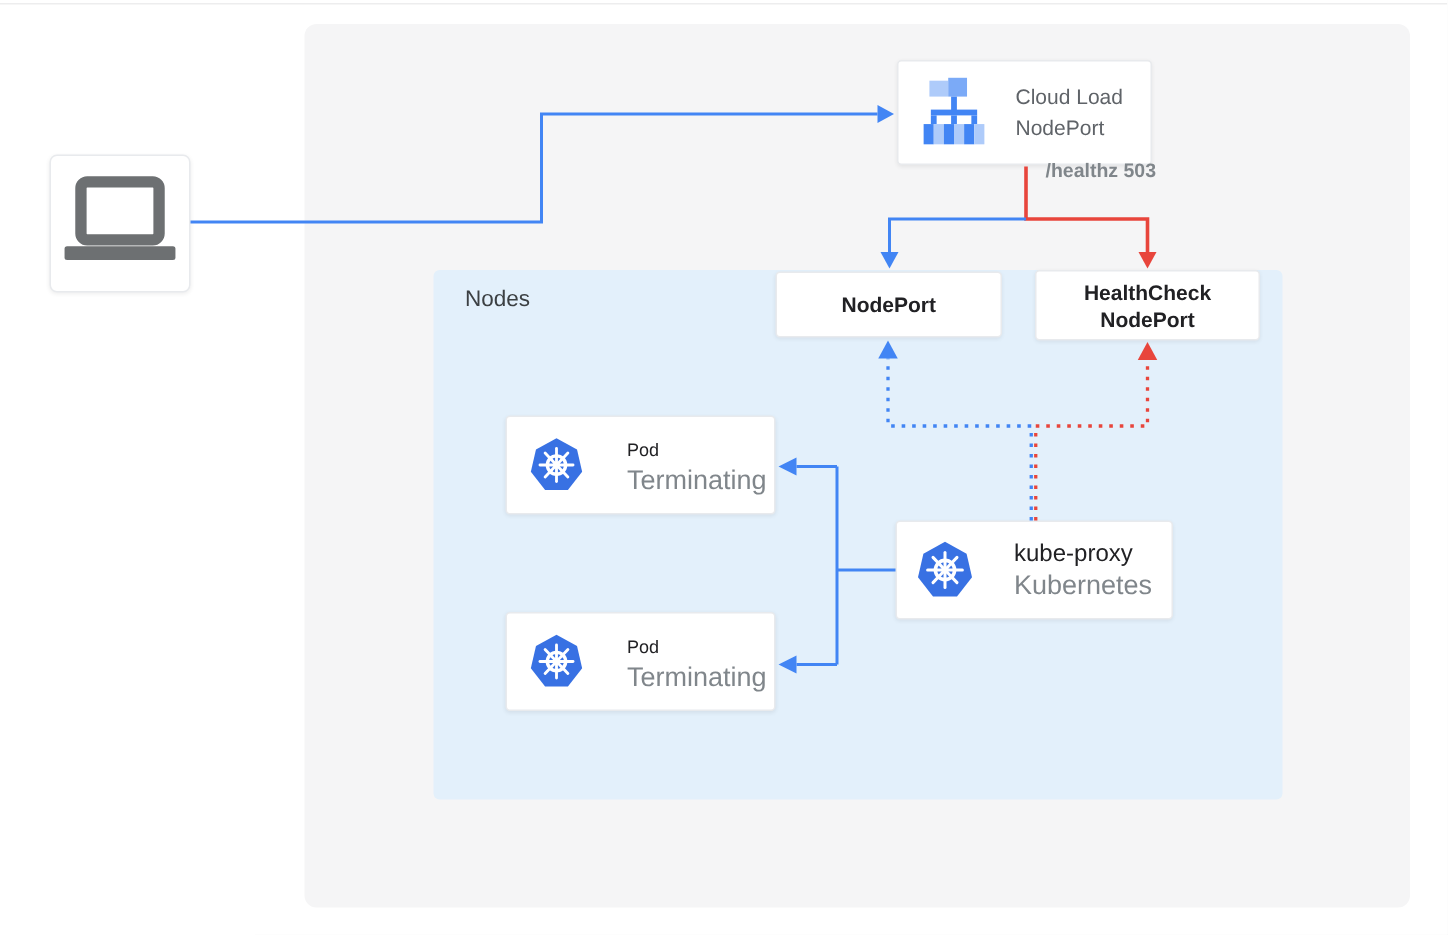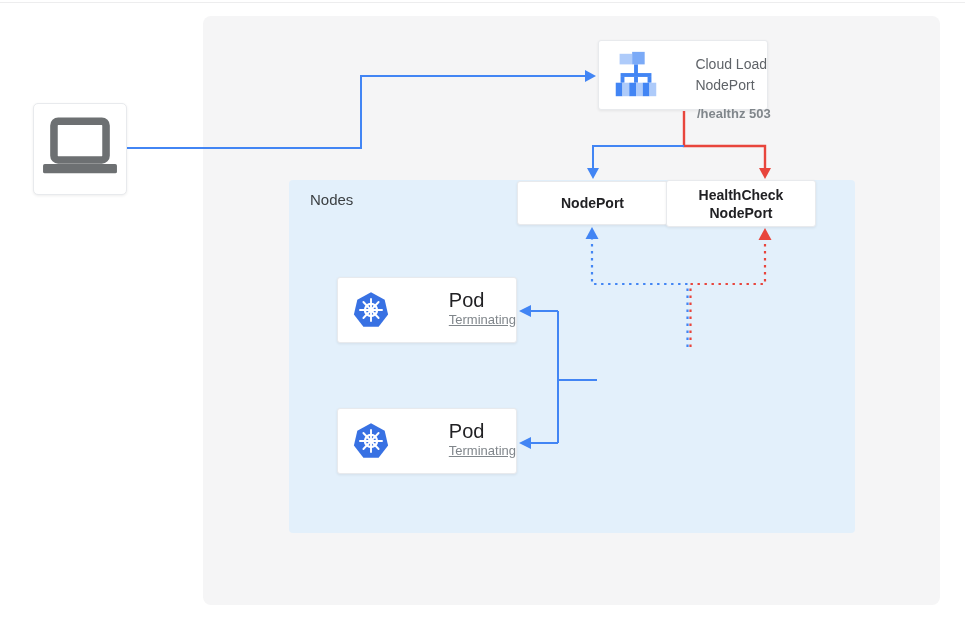--- a/index.html
+++ b/index.html
@@ -15,39 +15,39 @@
   .nodes-group{
     position:absolute;left:289px;top:180px;width:566px;height:353px;
     background:var(--nodes-bg);border-radius:4px;
   }
   .nodes-label{
     position:absolute;left:21px;top:11px;font-size:15px;color:var(--text-label);
   }
   .card{
     position:absolute;background:var(--card-bg);
     border:1px solid var(--card-border);border-radius:3px;
-    box-shadow:0 1px 3px rgba(0,0,0,.07);box-sizing:border-box;justify-content:space-between;
+    box-shadow:0 1px 3px rgba(0,0,0,.07);box-sizing:border-box;
   }
   .laptop-card{left:33px;top:103px;width:94px;height:92px;border-radius:5px;
     display:flex;align-items:center;justify-content:center;}
   .clb-card{left:598px;top:40px;width:170px;height:70px;
     display:flex;align-items:center;padding-left:10px;}
   .clb-text{margin-left:14px;font-size:14px;line-height:21px;color:var(--text-clb);}
   .port-card{display:flex;align-items:center;justify-content:center;text-align:center;
     font-size:14px;font-weight:bold;color:var(--text-primary);line-height:18px;}
   .nodeport-card{left:517px;top:181px;width:151px;height:44px;}
-  .healthcheck-card{left:666px;top:180px;width:150px;height:47px;}
+  .healthcheck-card{left:690px;top:180px;width:150px;height:47px;}
   .entity-card{display:flex;align-items:center;}
   .pod1-card{left:337px;top:277px;width:180px;height:66px;padding-left:14px;}
   .pod2-card{left:337px;top:408px;width:180px;height:66px;padding-left:14px;}
   .kubeproxy-card{left:597px;top:347px;width:185px;height:66px;padding-left:12px;}
   .entity-text{margin-left:28px;}
-  .card-title{font-size:20px;color:var(--text-primary);line-height:20px;}
+  .card-title{font-size:12px;color:var(--text-primary);line-height:20px;}
   .kubeproxy-card .card-title{font-size:16px;}
-  .card-sub{font-size:13px;color:var(--text-secondary);line-height:20px;text-decoration:underline;}
+  .card-sub{font-size:18px;color:var(--text-secondary);line-height:20px;}
   .healthz-label{
     position:absolute;left:697px;top:106px;font-size:13px;font-weight:bold;
     color:var(--text-secondary);
   }
   .wires{position:absolute;left:0;top:0;z-index:6;pointer-events:none;}
   .card,.nodes-group{z-index:3;}
   .card{z-index:4;}
   .healthz-label{z-index:7;}
   .blue-line{stroke:var(--blue);stroke-width:2;fill:none;}
   .red-line{stroke:var(--red);stroke-width:2.4;fill:none;}
@@ -146,20 +146,41 @@
       </g>
       <circle cx="50" cy="50" r="16" fill="none" stroke="#fff" stroke-width="6"></circle>
       <circle cx="50" cy="50" r="6" fill="#fff"></circle>
     </svg>
     <div class="entity-text">
       <div class="card-title">Pod</div>
       <div class="card-sub">Terminating</div>
     </div>
   </div>
 
+  <div class="card entity-card kubeproxy-card">
+    <svg width="40" height="40" viewBox="0 0 100 100">
+      <polygon points="50,3 86,23 95,62 70,94 30,94 5,62 14,23" style="fill:var(--k8s-blue)"></polygon>
+      <g stroke="#fff" stroke-width="5" stroke-linecap="round">
+        <line x1="50" y1="50" x2="50" y2="21"></line>
+          <line x1="50" y1="50" x2="70" y2="29"></line>
+        <line x1="50" y1="50" x2="79" y2="50"></line>
+          <line x1="50" y1="50" x2="70" y2="71"></line>
+        <line x1="50" y1="50" x2="50" y2="79"></line>
+          <line x1="50" y1="50" x2="30" y2="71"></line>
+        <line x1="50" y1="50" x2="21" y2="50"></line>
+          <line x1="50" y1="50" x2="30" y2="29"></line>
+      </g>
+      <circle cx="50" cy="50" r="16" fill="none" stroke="#fff" stroke-width="6"></circle>
+      <circle cx="50" cy="50" r="6" fill="#fff"></circle>
+    </svg>
+    <div class="entity-text" style="margin-left:26px;">
+      <div class="card-title">kube-proxy</div>
+      <div class="card-sub">Kubernetes</div>
+    </div>
+  </div>
 
   <svg class="wires" width="965" height="623" viewBox="0 0 965 623">
 
     <path class="blue-line" d="M127 148 H361 V76 H585"></path>
     <polygon class="blue-fill" points="585,70 585,82 596,76"></polygon>
 
     <path class="red-line" d="M684 111 V146 H765 V169"></path>
     <polygon class="red-fill" points="759,168 771,168 765,179"></polygon>
     <path class="blue-line" d="M684 146 H593 V169"></path>
     <polygon class="blue-fill" points="587,168 599,168 593,179"></polygon>

